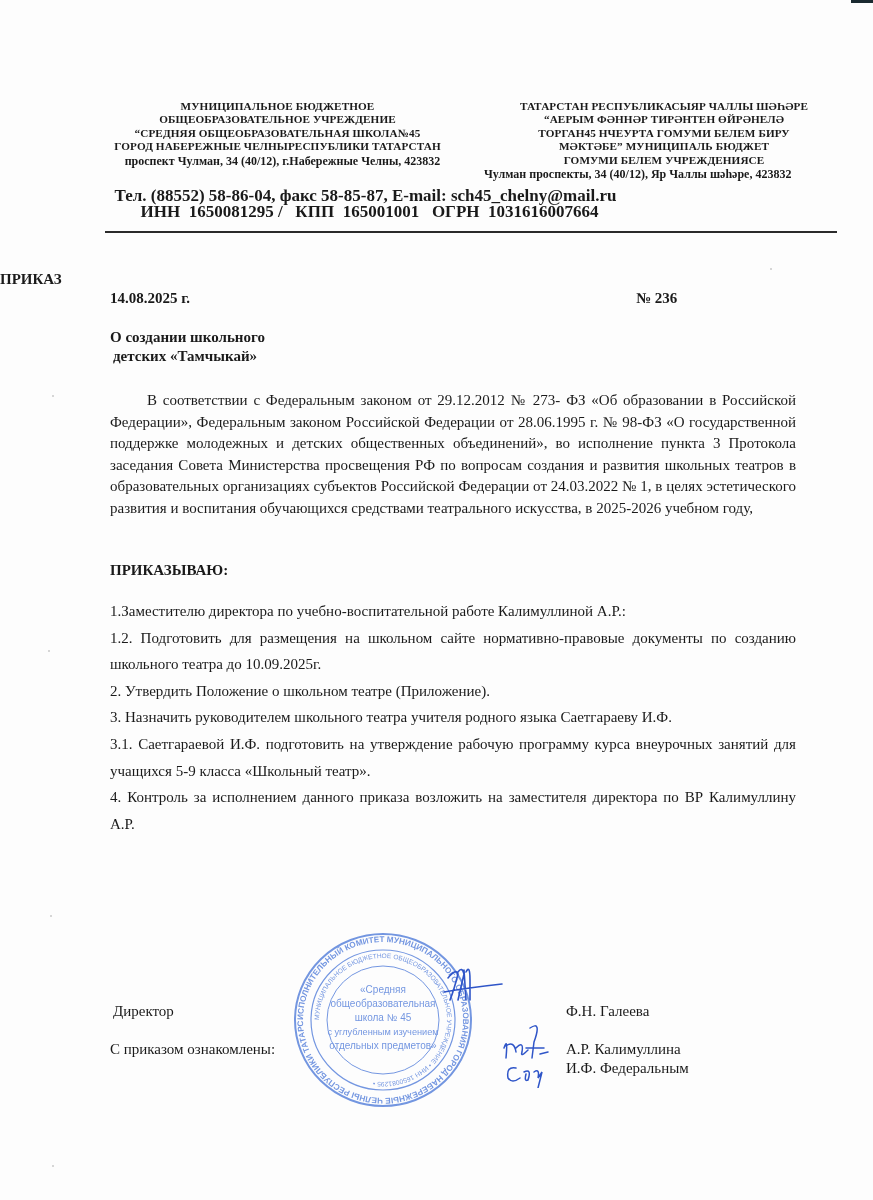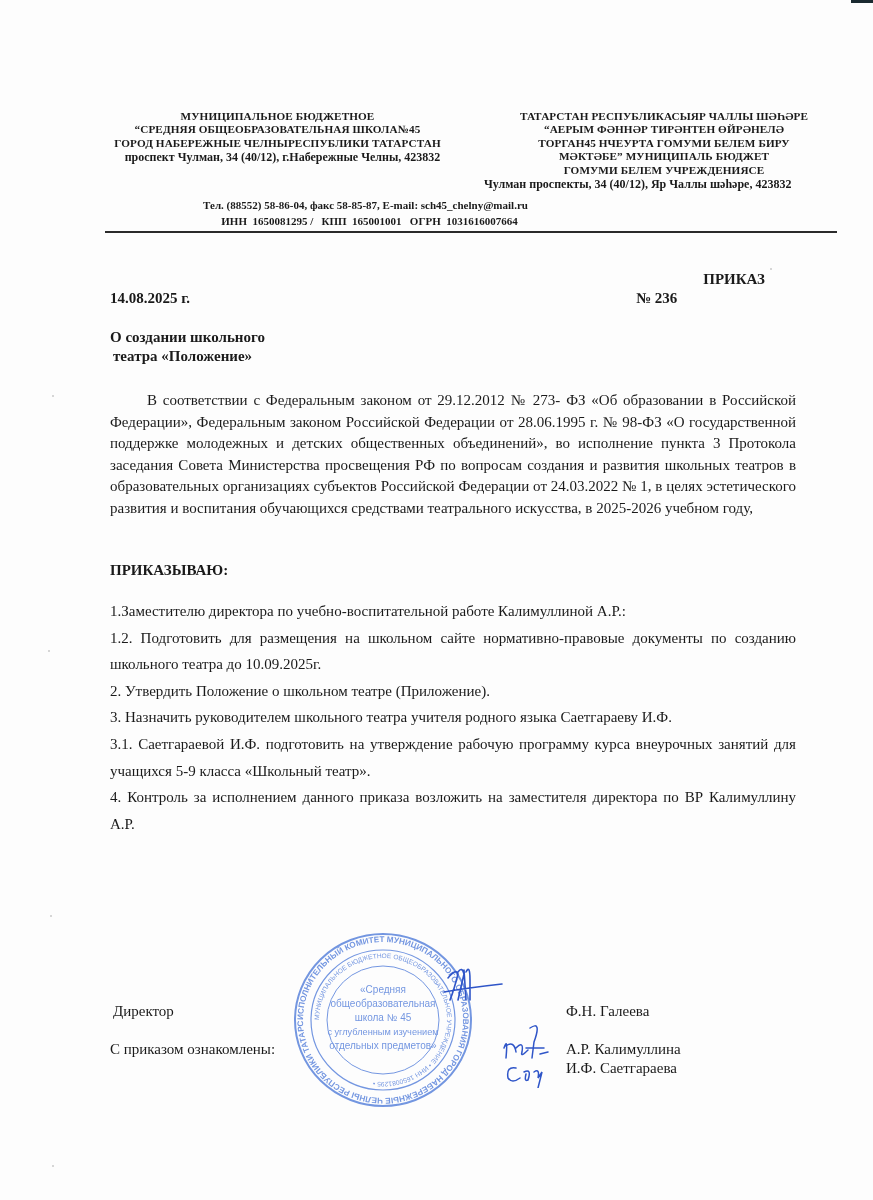--- a/index.html
+++ b/index.html
@@ -1,30 +1,30 @@
 <!DOCTYPE html>
 <html><head>
 <meta charset="utf-8">
 <style>
   html, body { margin: 0; padding: 0; }
   body {
     width: 873px; height: 1200px; background: #fdfdfd; position: relative; overflow: hidden;
     font-family: "Liberation Serif", "DejaVu Serif", serif; color: #1a1a1a;
   }
   .corner-mark { position: absolute; right: 0; top: 0; width: 22px; height: 3px; background: #1a2a30; }
-  .hdr-col { position: absolute; top: 110px; text-align: center; font-weight: bold; font-family: Liberation Serif, serif; }
+  .hdr-col { position: absolute; top: 100px; text-align: center; font-weight: bold; font-family: Liberation Serif, serif; }
   .hdr-left { left: 105px; width: 345px; }
   .hdr-right { left: 478px; width: 372px; }
   .hdr-line { font-size: 11.2px; line-height: 13.4px; letter-spacing: 0.1px; white-space: nowrap; }
   .hdr-addr { font-size: 12px; line-height: 14px; white-space: nowrap; }
   .hdr-left .hdr-addr { padding-left: 10px; }
   .hdr-right .hdr-addr { text-align: left; padding-left: 6px; }
-  .contacts { position: absolute; top: 198px; left: 0; width: 731px; text-align: center; font-weight: bold; font-size: 11px; line-height: 15.5px; }
+  .contacts { position: absolute; top: 188px; left: 0; width: 731px; text-align: center; font-weight: bold; font-size: 17px; line-height: 15.5px; }
   .rule { position: absolute; top: 231px; left: 105px; width: 732px; height: 2px; background: #2b2b2b; }
-  .order-title { position: absolute; top: 271px; left: 0; width: 765px; text-align: right; font-weight: bold; font-size: 15px; }
+  .order-title { position: absolute; top: 271px; left: 0; width: 765px; text-align: left; font-weight: bold; font-size: 15px; }
   .order-date { position: absolute; top: 290px; left: 110px; font-weight: bold; font-size: 15px; }
   .order-num { position: absolute; top: 290px; left: 636px; font-weight: bold; font-size: 15px; }
   .subject { position: absolute; top: 328px; left: 110px; font-weight: bold; font-size: 15px; line-height: 19px; }
   .subject .l2 { padding-left: 3px; }
   .preamble { position: absolute; top: 390px; left: 110px; width: 686px; font-size: 15px; line-height: 21.5px; text-align: justify; }
   .preamble p { margin: 0; text-indent: 37px; }
   .directive { position: absolute; top: 562px; left: 110px; font-weight: bold; font-size: 15px; }
   .items { position: absolute; top: 598px; left: 110px; width: 686px; font-size: 15px; line-height: 26.6px; }
   .items p { margin: 0; text-align: justify; }
   .sign-block { position: absolute; left: 110px; font-size: 15px; }
@@ -37,20 +37,21 @@
   .sig { position: absolute; }
   .dot { position: absolute; width: 2px; height: 2px; background: #c8c8c8; border-radius: 1px; }
 </style>
 </head>
 <body>
 
 <div class="corner-mark"></div>
 
 <div class="hdr-col hdr-left">
   <div class="hdr-line">МУНИЦИПАЛЬНОЕ БЮДЖЕТНОЕ</div>
+  <div class="hdr-line">ОБЩЕОБРАЗОВАТЕЛЬНОЕ УЧРЕЖДЕНИЕ</div>
   <div class="hdr-line">“СРЕДНЯЯ ОБЩЕОБРАЗОВАТЕЛЬНАЯ ШКОЛА№45</div>
   <div class="hdr-line">ГОРОД НАБЕРЕЖНЫЕ ЧЕЛНЫРЕСПУБЛИКИ ТАТАРСТАН</div>
   <div class="hdr-addr">проспект Чулман, 34 (40/12), г.Набережные Челны, 423832</div>
 </div>
 
 <div class="hdr-col hdr-right">
   <div class="hdr-line">ТАТАРСТАН РЕСПУБЛИКАСЫЯР ЧАЛЛЫ ШӘҺӘРЕ</div>
   <div class="hdr-line">“АЕРЫМ ФӘННӘР ТИРӘНТЕН ӨЙРӘНЕЛӘ</div>
   <div class="hdr-line">ТОРГАН45 НЧЕУРТА ГОМУМИ БЕЛЕМ БИРУ</div>
   <div class="hdr-line">МӘКТӘБЕ” МУНИЦИПАЛЬ БЮДЖЕТ</div>
@@ -64,21 +65,21 @@
 </div>
 
 <div class="rule"></div>
 
 <div class="order-title">ПРИКАЗ</div>
 <div class="order-date">14.08.2025 г.</div>
 <div class="order-num">№ 236</div>
 
 <div class="subject">
   <div>О создании школьного</div>
-  <div class="l2">театра «Положение»</div>
+  <div class="l2">детских «Тамчыкай»</div>
 </div>
 
 <div class="preamble">
   <p>В соответствии с Федеральным законом от 29.12.2012 № 273- ФЗ «Об образовании в Российской Федерации», Федеральным законом Российской Федерации от 28.06.1995 г. № 98-ФЗ «О государственной поддержке молодежных и детских общественных объединений», во исполнение пункта 3 Протокола заседания Совета Министерства просвещения РФ по вопросам создания и развития школьных театров в образовательных организациях субъектов Российской Федерации от 24.03.2022 № 1, в целях эстетического развития и воспитания обучающихся средствами театрального искусства, в 2025-2026 учебном году,</p>
 </div>
 
 <div class="directive">ПРИКАЗЫВАЮ:</div>
 
 <div class="items">
   <p>1.Заместителю директора по учебно-воспитательной работе Калимуллиной А.Р.:</p>
@@ -120,19 +121,19 @@
 
 <svg class="sig" style="left:498px; top:1018px;" width="66" height="70" viewBox="0 0 66 70">
   <path d="M6,30 Q10,18 8,40 M8,28 Q16,22 18,34 M18,30 Q26,22 24,34 Q22,40 30,32 M32,10 Q44,2 36,24 L34,40 M28,30 L46,30 M42,36 L50,34" fill="none" stroke="#2f55c8" stroke-width="1.5" stroke-linecap="round"></path>
   <path d="M18,50 Q8,48 10,60 Q14,66 22,60 M26,54 Q34,50 30,62 Q26,64 28,56 M36,54 Q42,50 40,60 L44,54 L40,70" fill="none" stroke="#2f55c8" stroke-width="1.5" stroke-linecap="round"></path>
 </svg>
 
 <div class="sign-block director-label">Директор</div>
 <div class="director-name">Ф.Н. Галеева</div>
 <div class="sign-block ack-label">С приказом ознакомлены:</div>
 <div class="ack-name1">А.Р. Калимуллина</div>
-<div class="ack-name2">И.Ф. Саетгараева</div>
+<div class="ack-name2">И.Ф. Федеральным</div>
 
 <div class="dot" style="left:52px;top:395px;"></div>
 <div class="dot" style="left:48px;top:650px;"></div>
 <div class="dot" style="left:50px;top:915px;"></div>
 <div class="dot" style="left:52px;top:1165px;"></div>
 <div class="dot" style="left:770px;top:268px;"></div>
 
 </body></html>

